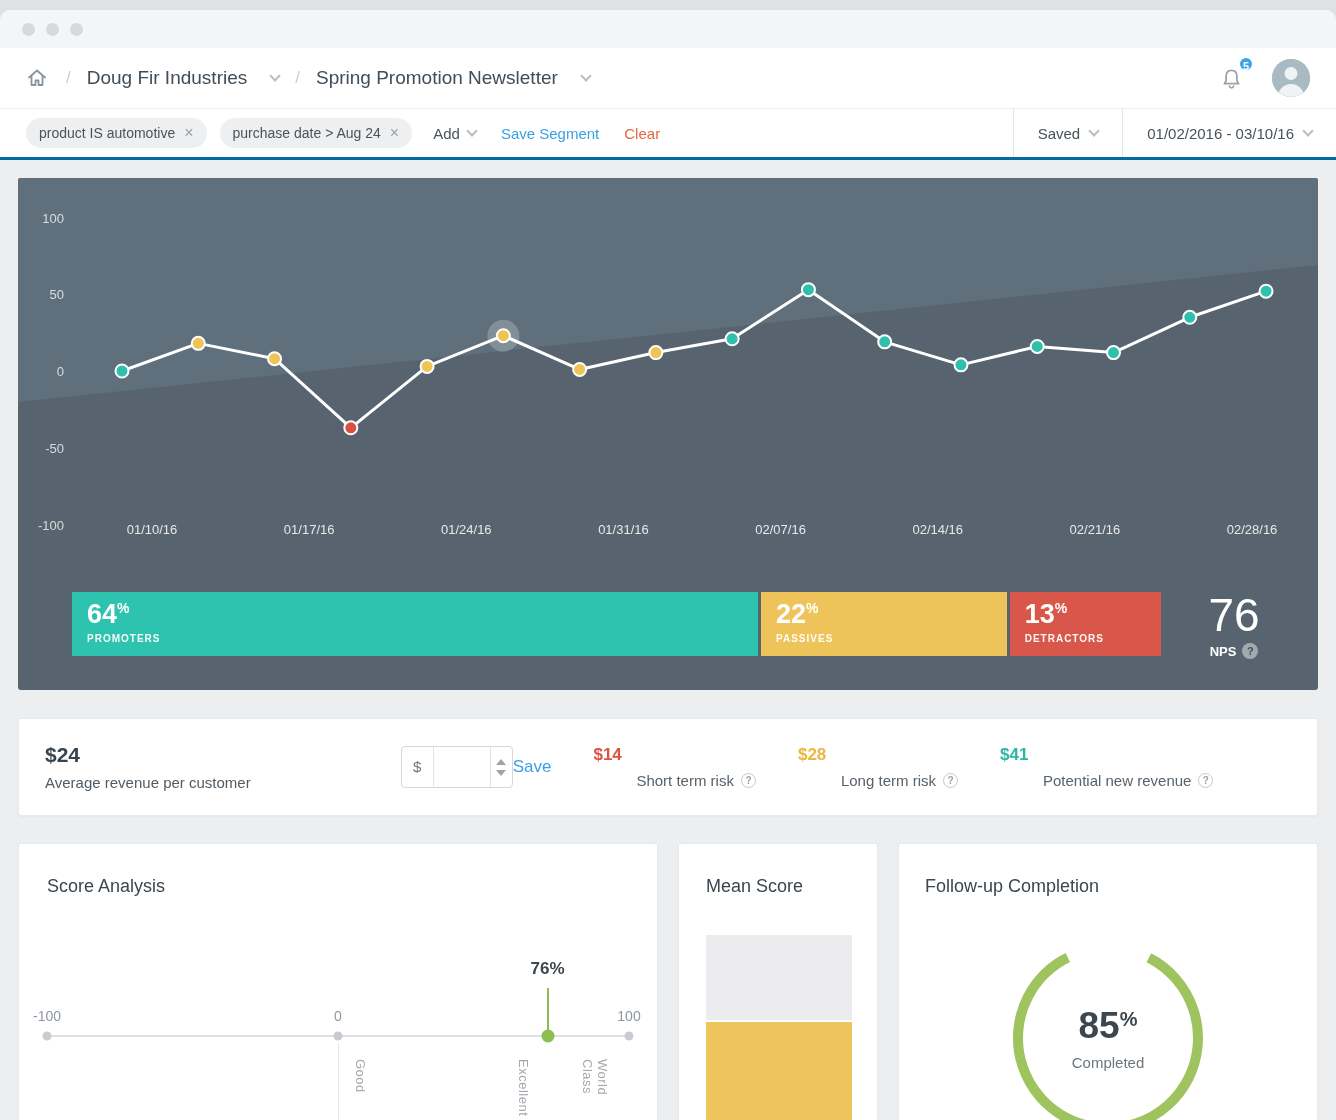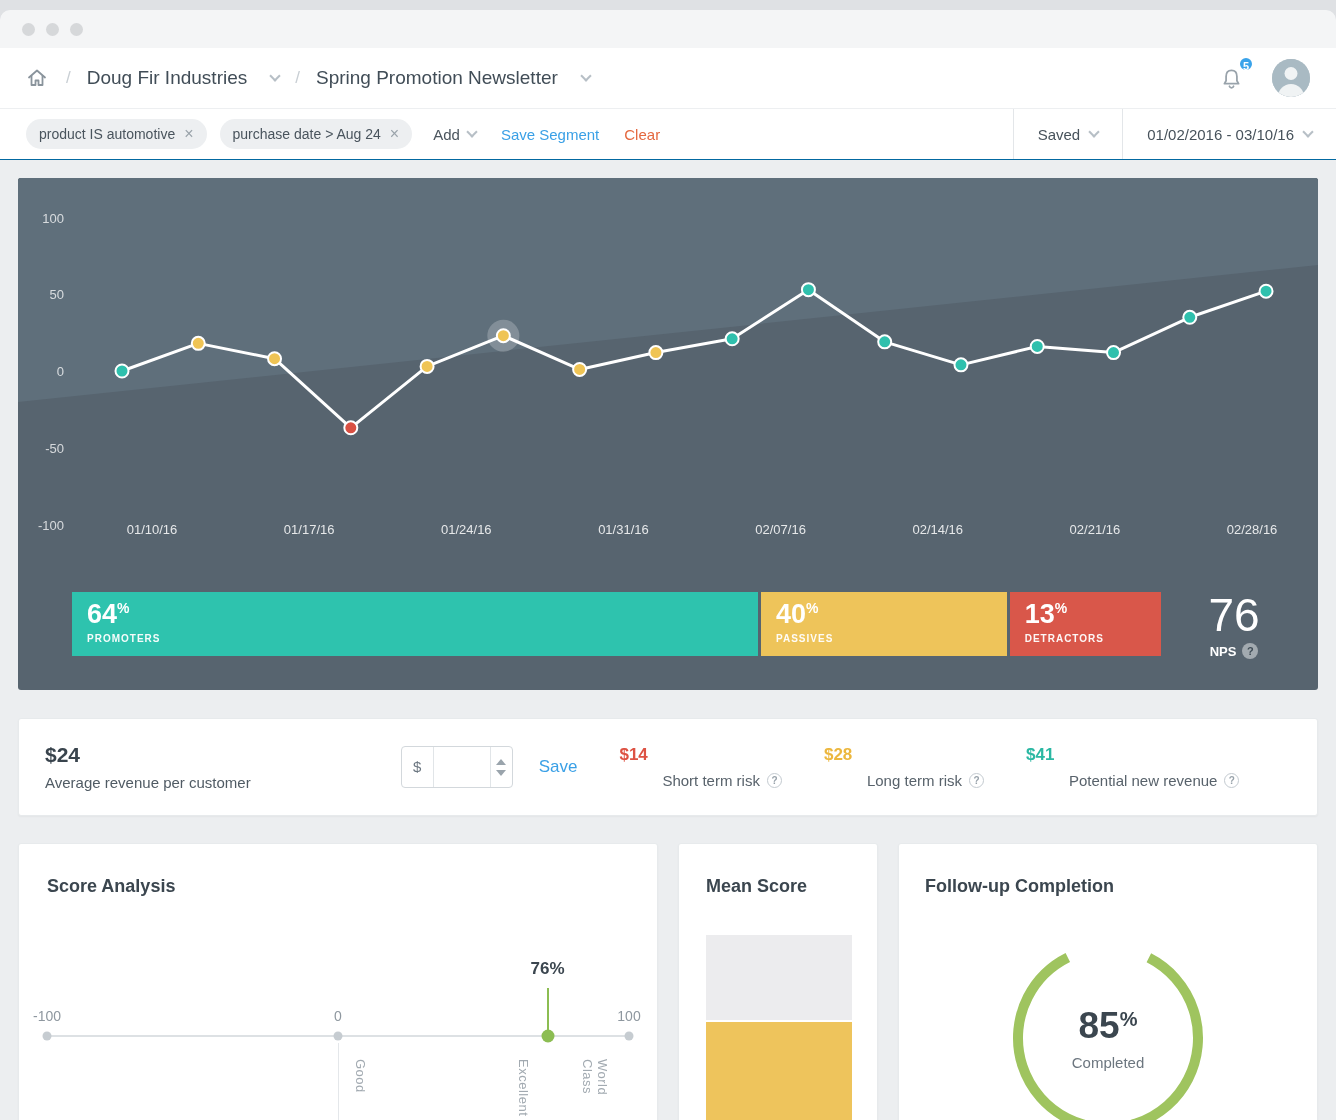--- a/index.html
+++ b/index.html
@@ -20,21 +20,21 @@
   .crumb { display: flex; align-items: center; gap: 24px; cursor: pointer; }
   .crumb-sep { color: #c9cfd4; margin: 0 16px; font-size: 17px; }
   .chev { display: inline-block; width: 8px; height: 8px; border-right: 2px solid #b7bfc6; border-bottom: 2px solid #b7bfc6; transform: rotate(45deg); margin-top: -5px; }
   .home-icon { margin-right: 2px; display: flex; align-items: center; }
   .header-right { margin-left: auto; display: flex; align-items: center; gap: 28px; }
   .bell-wrap { position: relative; padding-top: 3px; }
   .badge { position: absolute; top: -8px; right: -10px; background: #3aa3ea; color: #fff; font-size: 11px; font-weight: bold; border-radius: 10px; min-width: 16px; height: 16px; line-height: 16px; text-align: center; padding: 0 2px; border: 2px solid #fff; }
   .avatar { width: 38px; height: 38px; border-radius: 50%; background: #b9c6cd; overflow: hidden; }
 
   
-  .filter-bar { height: 52px; background: #fff; border-top: 1px solid #edeff1; border-bottom: 1px solid #0369a1; display: flex; align-items: stretch; }
+  .filter-bar { height: 52px; background: #fff; border-top: 1px solid #edeff1; border-bottom: 3px solid #0369a1; display: flex; align-items: stretch; }
   .filter-left { display: flex; align-items: center; padding-left: 26px; gap: 13px; flex: 1; }
   .tag { background: #edeff1; border-radius: 16px; height: 30px; display: flex; align-items: center; padding: 0 13px; font-size: 14px; color: #49545d; gap: 9px; cursor: pointer; }
   .tag-x { color: #9aa3aa; font-size: 16px; line-height: 1; }
   .add-btn { display: flex; align-items: center; gap: 8px; font-size: 15px; color: #4b555e; margin-left: 8px; cursor: pointer; }
   .link { font-size: 15px; margin-left: 12px; cursor: pointer; }
   .link-save { color: #3aa0e6; }
   .link-clear { color: #e4683f; }
   .filter-right { display: flex; }
   .fr-section { border-left: 1px solid #e3e6e9; display: flex; align-items: center; justify-content: center; gap: 10px; font-size: 15px; color: #47525b; padding: 0 24px; cursor: pointer; }
 
@@ -55,30 +55,30 @@
   
   .revenue-card { margin-top: 28px; background: #fff; border-radius: 3px; border: 1px solid #e7eaec; box-shadow: 0 1px 2px rgba(0,0,0,.04); height: 98px; display: flex; align-items: center; padding: 0 26px; }
   .rev-amount { font-size: 21px; font-weight: bold; color: #39444d; }
   .rev-label { font-size: 15px; color: #505b64; margin-top: 7px; }
   .input-group { margin-left: 150px; width: 112px; height: 42px; border: 1px solid #d3d8dc; border-radius: 4px; display: flex; align-items: stretch; background: #fff; }
   .ig-prefix { width: 32px; text-align: center; color: #6b7680; font-size: 15px; line-height: 40px; border-right: 1px solid #e1e5e8; }
   .ig-input { flex: 1; min-width: 0; border: none; outline: none; font-size: 15px; padding: 0 6px; font-family: "Liberation Sans", sans-serif; }
   .stepper { width: 22px; border-left: 1px solid #e1e5e8; display: flex; flex-direction: column; align-items: center; justify-content: center; gap: 5px; cursor: pointer; }
   .tri-up { width: 0; height: 0; border-left: 5px solid transparent; border-right: 5px solid transparent; border-bottom: 6px solid #9aa4ac; }
   .tri-down { width: 0; height: 0; border-left: 5px solid transparent; border-right: 5px solid transparent; border-top: 6px solid #9aa4ac; }
-  .save-link { margin-left: 26px; color: #3aa0e6; font-size: 17px; cursor: pointer; }
+  .save-link { color: #3aa0e6; font-size: 17px; cursor: pointer; }
   .rev-metric { margin-left: 42px; }
   .metric-value { font-size: 17px; font-weight: bold; }
   .metric-label { font-size: 15px; color: #58626b; margin-top: 7px; display: flex; align-items: center; gap: 7px; white-space: nowrap; margin-left: 43px; }
   .qmark-light { width: 15px; height: 15px; border-radius: 50%; border: 1px solid #c3cad0; color: #98a2aa; font-size: 10px; line-height: 13px; text-align: center; font-weight: bold; cursor: pointer; flex: none; }
 
   
   .cards-row { display: flex; gap: 20px; margin-top: 27px; align-items: flex-start; }
   .card { background: #fff; border-radius: 3px; border: 1px solid #e7eaec; box-shadow: 0 1px 2px rgba(0,0,0,.04); height: 430px; overflow: hidden; }
-  .card-title { font-size: 18px; font-weight: bold; color: #3b464f; }
+  .card-title { font-size: 18px; font-weight: normal; color: #3b464f; }
   .card-score { width: 640px; padding: 32px 28px; }
   .card-mean { width: 200px; padding: 32px 27px; }
   .card-follow { flex: 1; padding: 32px 26px; }
 
   
   .analysis-scale { position: relative; margin-top: 138px; height: 2px; background: #dde1e4; }
   .scale-dot { position: absolute; width: 9px; height: 9px; border-radius: 50%; background: #c6ccd1; top: 50%; transform: translate(-50%,-50%); }
   .scale-tick-label { position: absolute; bottom: 13px; transform: translateX(-50%); font-size: 14px; color: #8e979f; }
   .zero-drop { position: absolute; left: 50%; top: 8px; width: 1px; height: 90px; background: #e4e7ea; }
   .marker-dot { position: absolute; width: 13px; height: 13px; border-radius: 50%; top: 50%; transform: translate(-50%,-50%); cursor: pointer; }
@@ -213,21 +213,21 @@
           <circle cx="1095.51" cy="174.58" r="6.5" fill="#2fc0ad" stroke="#ffffff" stroke-width="2"></circle>
           <circle cx="1171.78" cy="139.275" r="6.5" fill="#2fc0ad" stroke="#ffffff" stroke-width="2"></circle>
           <circle cx="1248.05" cy="113.18" r="6.5" fill="#2fc0ad" stroke="#ffffff" stroke-width="2"></circle>
         </svg>
       <div class="nps-row">
         <div class="nps-seg" style="background: rgb(46, 195, 174); flex-grow: 64;">
           <div class="seg-val"><span>64</span><span class="pct">%</span></div>
           <div class="seg-label">PROMOTERS</div>
         </div>
         <div class="nps-seg" style="background: rgb(238, 196, 90); flex-grow: 22;">
-          <div class="seg-val"><span>40</span><span class="pct">%</span></div>
+          <div class="seg-val"><span>22</span><span class="pct">%</span></div>
           <div class="seg-label">PASSIVES</div>
         </div>
         <div class="nps-seg" style="background: rgb(217, 87, 74); flex-grow: 13;">
           <div class="seg-val"><span>13</span><span class="pct">%</span></div>
           <div class="seg-label">DETRACTORS</div>
         </div>
         <div class="nps-score">
           <div class="nps-num">76</div>
           <div class="nps-sub">
             <span>NPS</span>

